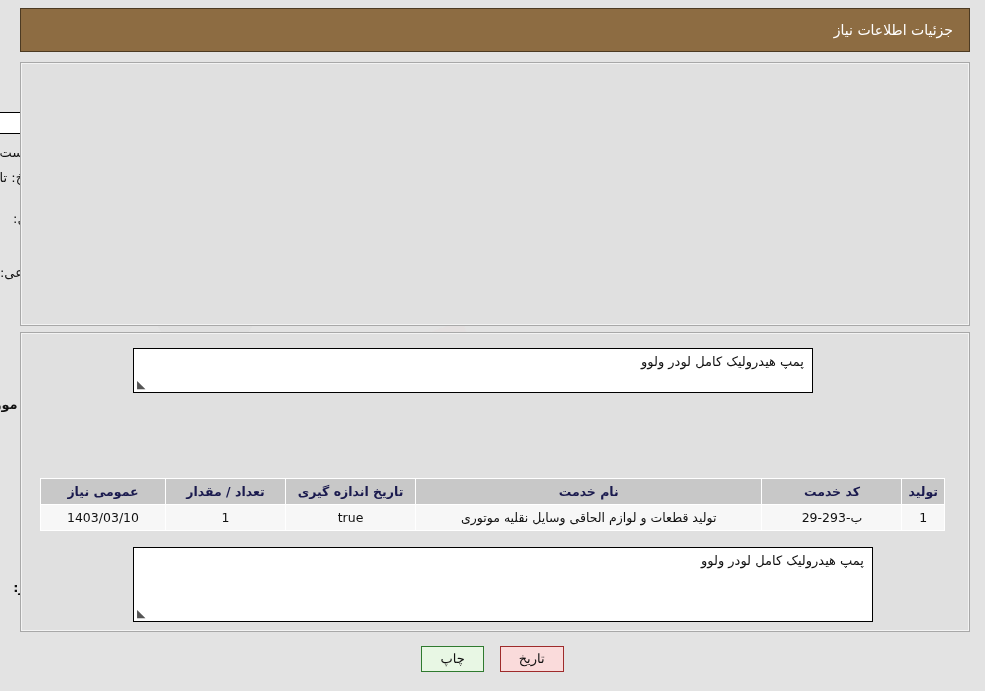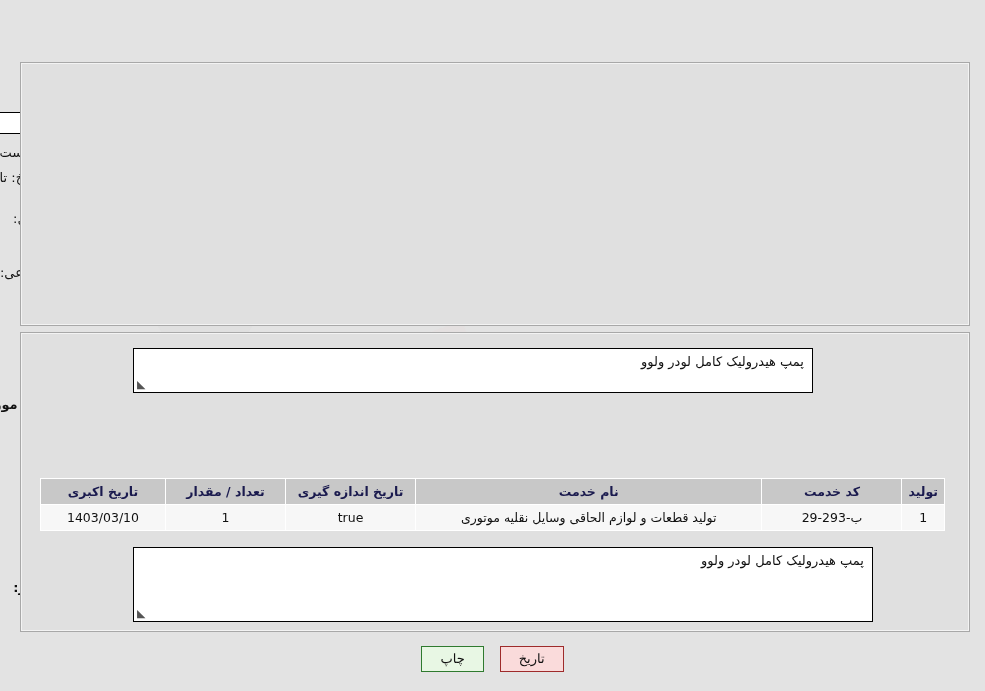--- a/index.html
+++ b/index.html
@@ -195,20 +195,23 @@
 
   <svg class="watermark" viewBox="0 0 985 260">
     <g opacity="0.35">
       <path d="M210 170 L210 255 Q210 300 265 325 Q320 300 320 255 L320 170 Z" fill="#c9c9c9" transform="translate(-60,-110)"></path>
       <text x="492" y="120" font-family="DejaVu Sans, sans-serif" font-size="76" font-weight="bold" fill="#cfcfcf" text-anchor="middle" dir="ltr">AriaTender.net</text>
       <path d="M430 30 L560 30 L560 70 L505 70 L505 175 L470 175 L470 70 L430 70 Z" fill="#f0cfcf"></path>
       <path d="M380 185 L470 185 L470 215 L380 215 Z" fill="#f0cfcf" transform="rotate(-20 425 200)"></path>
     </g>
   </svg>
 
+  <div class="titlebar">
+    <span>جزئیات اطلاعات نیاز</span>
+  </div>
 
   <div class="panel" id="panel-top"></div>
 
   <div class="row" style="right:870px; top:82px;">
     <span class="lbl">شماره نیاز:</span>
   </div>
   <div class="row" style="right:610px; top:82px;">
     <div class="fld" style="width:250px;">1103092000000008</div>
   </div>
   <div class="row" style="right:690px; top:82px; left:auto;">
@@ -334,21 +337,21 @@
   </div>
 
   <table class="grid">
     <thead>
       <tr>
         <th style="width:38px;">تولید</th>
         <th style="width:140px;">کد خدمت</th>
         <th>نام خدمت</th>
         <th style="width:130px;">تاریخ اندازه گیری</th>
         <th style="width:120px;">تعداد / مقدار</th>
-        <th style="width:125px;">تاریخ اکبری</th>
+        <th style="width:125px;">عمومی نیاز</th>
       </tr>
     </thead>
     <tbody>
       <tr>
         <td>1</td>
         <td class="svc-code">ب-293-29</td>
         <td class="svc-name">تولید قطعات و لوازم الحاقی وسایل نقلیه موتوری</td>
         <td>true</td>
         <td>1</td>
         <td>1403/03/10</td>

